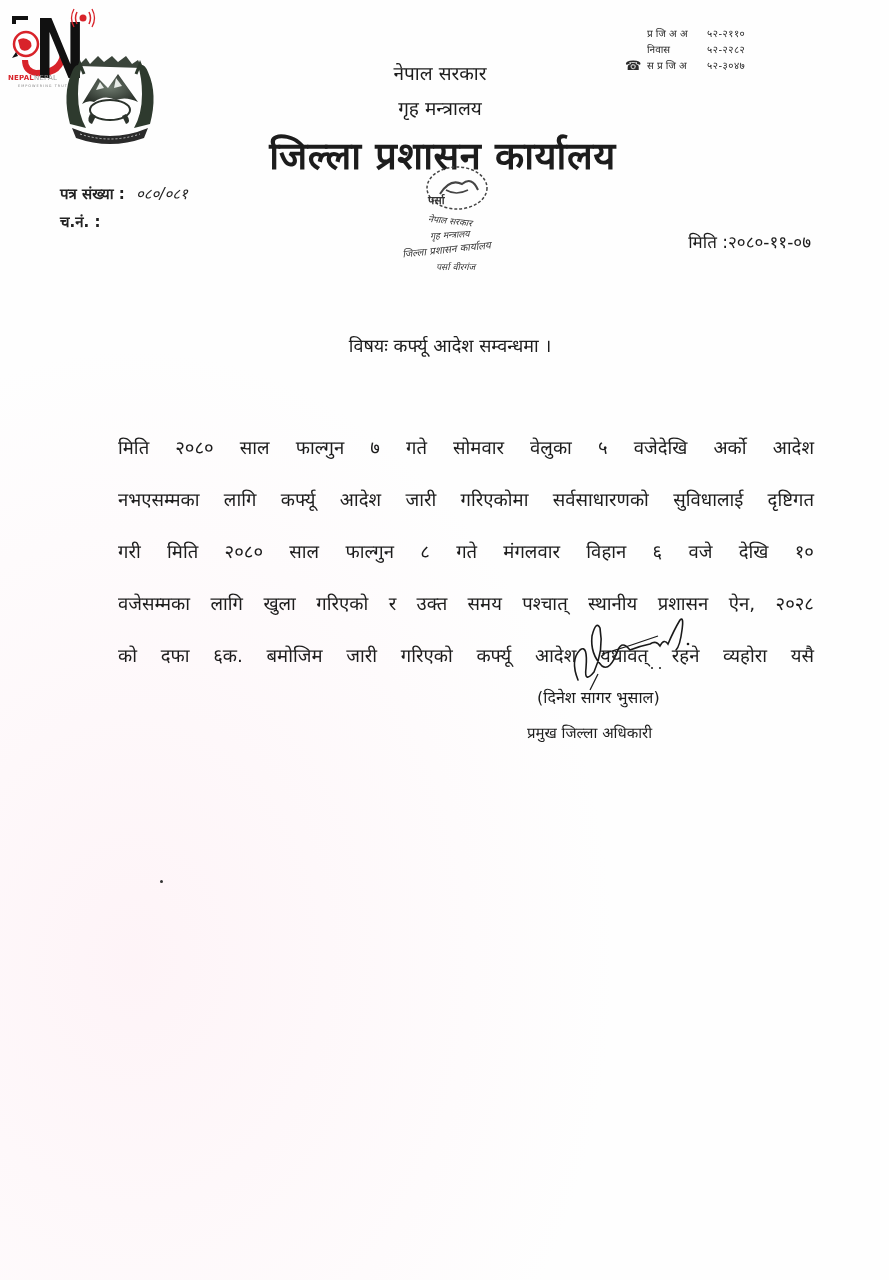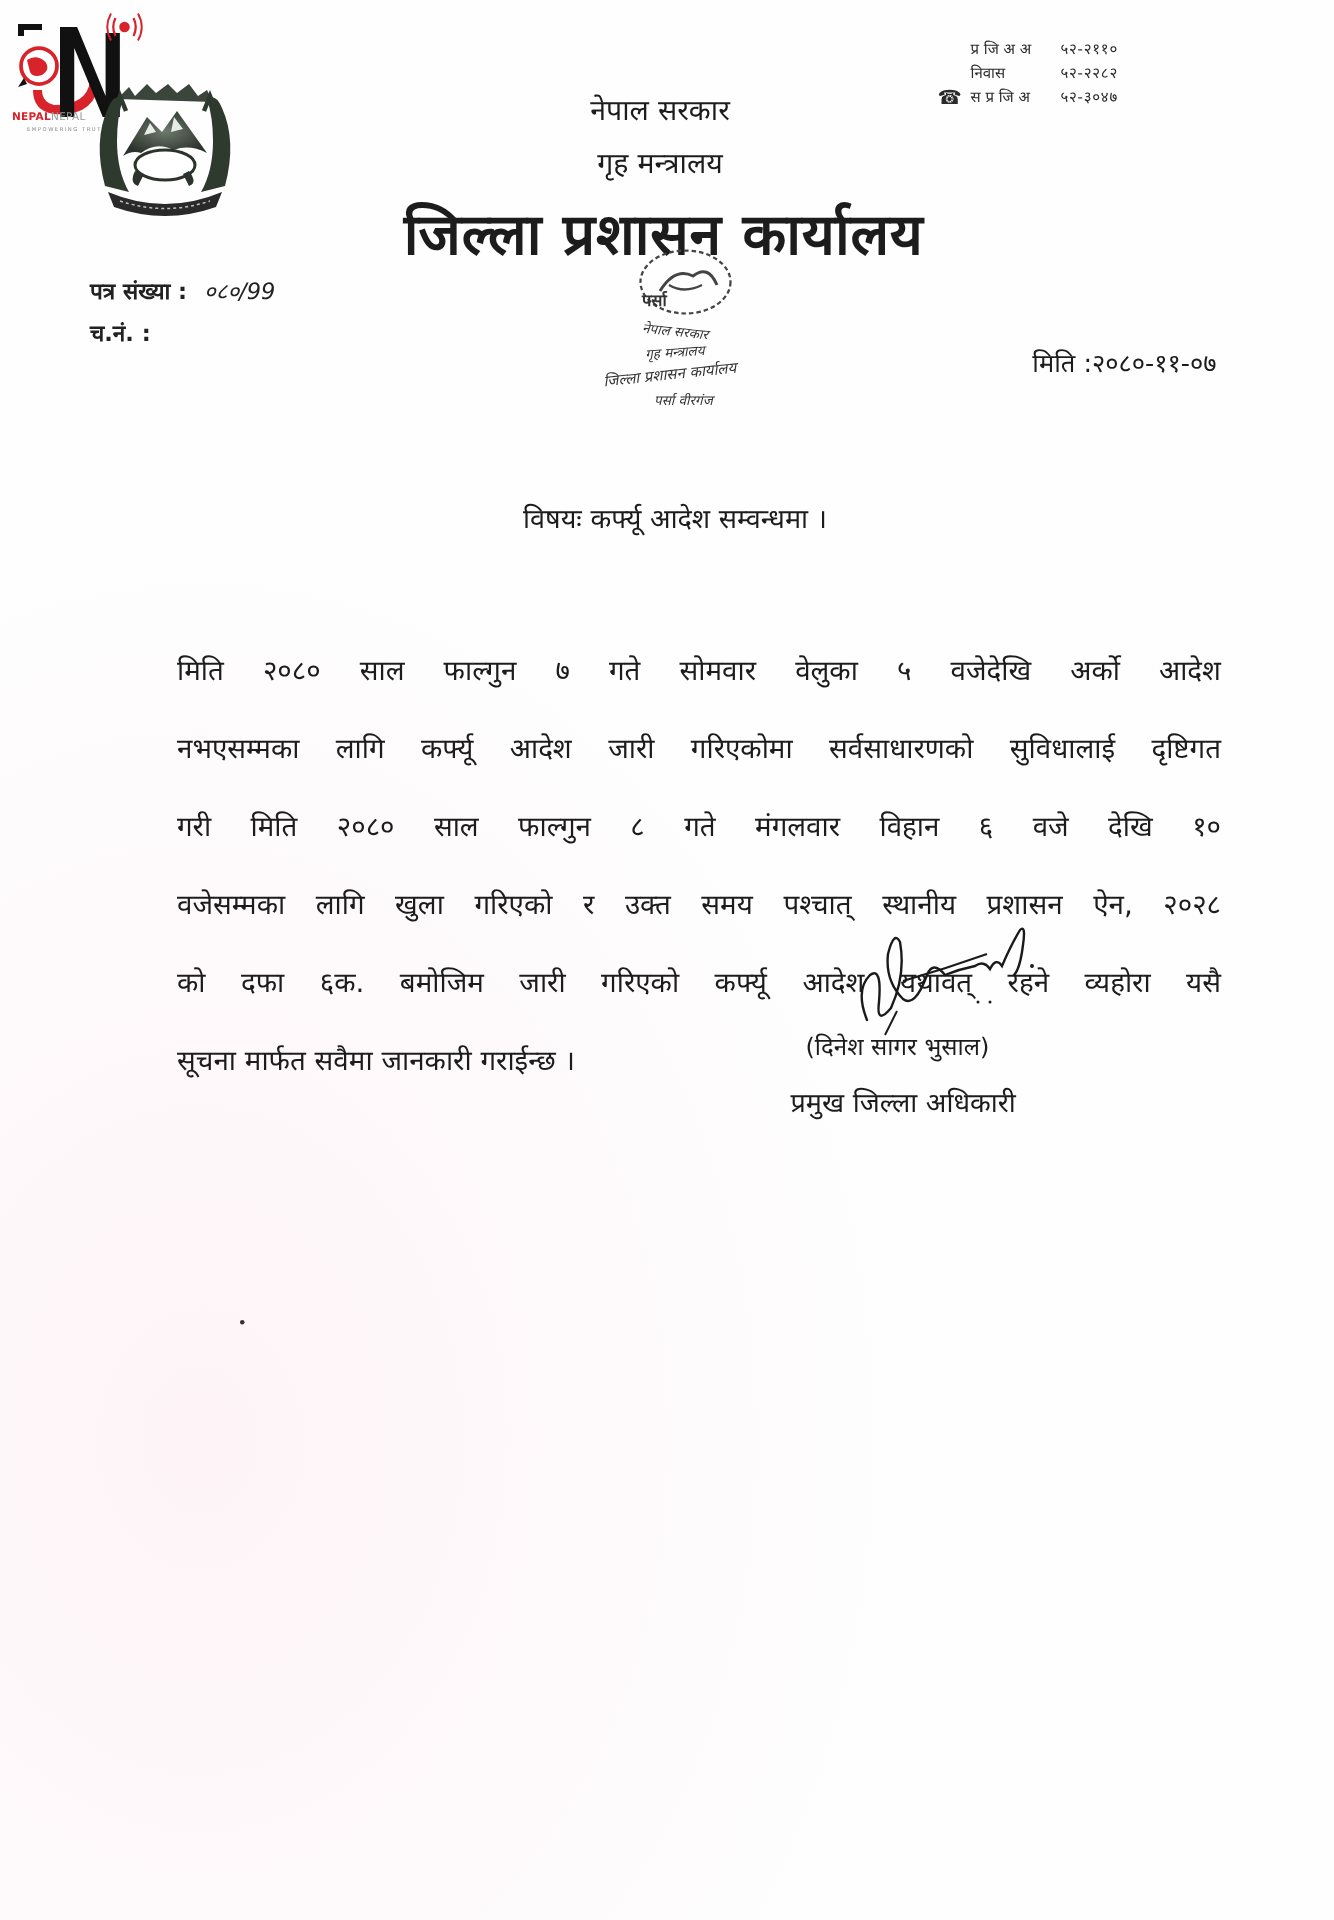--- a/index.html
+++ b/index.html
@@ -92,21 +92,21 @@
     .body-line {
       display: block; text-align: justify; text-align-last: justify; height: 36px;
       white-space: nowrap;
       margin-top: 16px;
     }
     .body-line.last { text-align-last: left; }
 
     
     .signature { left: 560px; top: 610px; width: 140px; height: 85px; }
     .signer-name { left: 537px; top: 686px; font-size: 16px; }
-    .signer-title { left: 527px; top: 722px; font-size: 18px; }
+    .signer-title { left: 527px; top: 722px; font-size: 15px; }
 
     .speck { width: 3px; height: 3px; background: #333; border-radius: 50%; }
   </style>
 </head>
 <body>
 
 <div class="page">
 
   <svg class="abs wm-logo" viewBox="0 0 92 72">
     <rect x="8" y="8" width="16" height="4" fill="#111"></rect>
@@ -162,21 +162,21 @@
       <span class="num">५२-३०४७</span>
     </div>
   </div>
 
   <div class="abs gov h-gov">नेपाल सरकार</div>
   <div class="abs gov h-ministry">गृह मन्त्रालय</div>
   <div class="abs gov h-office">जिल्ला प्रशासन कार्यालय</div>
 
   <div class="abs ref ref-letter">
     <span>पत्र संख्या :</span>
-    <span style="font-weight:normal;font-style:italic;margin-left:6px;">०८०/99</span>
+    <span style="font-weight:normal;font-style:italic;margin-left:6px;">०८०/०८१</span>
   </div>
   <div class="abs ref ref-dispatch">च.नं. :</div>
 
   <div class="abs stamp">
     <svg style="position:absolute;left:34px;top:2px;" width="70" height="48" viewBox="0 0 70 48">
       <ellipse cx="35" cy="24" rx="30" ry="21" fill="none" stroke="#444" stroke-width="1.5" stroke-dasharray="3 2"></ellipse>
       <path d="M18 30 Q28 14 40 20 Q50 12 56 26" stroke="#444" stroke-width="2" fill="none"></path>
       <path d="M24 26 Q34 32 46 26" stroke="#444" stroke-width="1.5" fill="none"></path>
     </svg>
     <span class="stamp-text" style="left:40px;top:30px;font-size:11px;font-weight:bold;font-style:normal;">पर्सा</span>
@@ -191,21 +191,20 @@
   </div>
 
   <div class="abs subject">विषयः कर्फ्यू आदेश सम्वन्धमा ।</div>
 
   <div class="abs body-text">
     <span class="body-line">मिति २०८० साल फाल्गुन ७ गते सोमवार वेलुका ५ वजेदेखि अर्को आदेश</span>
     <span class="body-line">नभएसम्मका लागि कर्फ्यू आदेश जारी गरिएकोमा सर्वसाधारणको सुविधालाई दृष्टिगत</span>
     <span class="body-line">गरी मिति २०८० साल फाल्गुन ८ गते मंगलवार विहान ६ वजे देखि १०</span>
     <span class="body-line">वजेसम्मका लागि खुला गरिएको र उक्त समय पश्चात् स्थानीय प्रशासन ऐन, २०२८</span>
     <span class="body-line">को दफा ६क. बमोजिम जारी गरिएको कर्फ्यू आदेश यथावत् रहने व्यहोरा यसै</span>
-    <span class="body-line last">सूचना मार्फत सवैमा जानकारी गराईन्छ ।</span>
   </div>
 
   <svg class="abs signature" viewBox="0 0 140 85">
     <path d="M18 70 Q10 50 20 40 Q28 34 26 58 Q24 74 34 62 Q44 40 40 18 Q36 10 32 26 Q30 44 42 56 Q50 62 58 40 Q62 30 70 40 Q80 36 90 34 Q96 30 100 36 Q104 28 108 34 Q114 20 120 10 Q124 6 122 20 Q120 36 116 40" fill="none" stroke="#1a1a1a" stroke-width="1.6" stroke-linecap="round"></path>
     <path d="M42 44 Q70 36 98 26" fill="none" stroke="#1a1a1a" stroke-width="1.3"></path>
     <path d="M30 80 L38 64" fill="none" stroke="#1a1a1a" stroke-width="1.3"></path>
     <circle cx="128" cy="34" r="1.3" fill="#1a1a1a"></circle>
     <circle cx="92" cy="58" r="1" fill="#1a1a1a"></circle>
     <circle cx="100" cy="58" r="1" fill="#1a1a1a"></circle>
   </svg>

